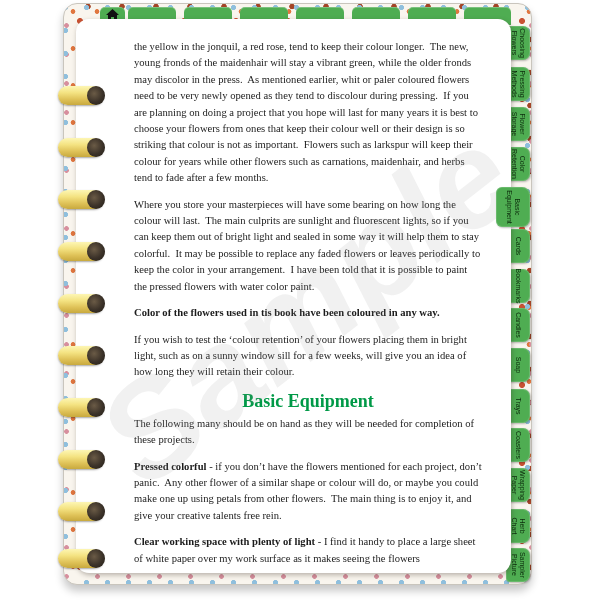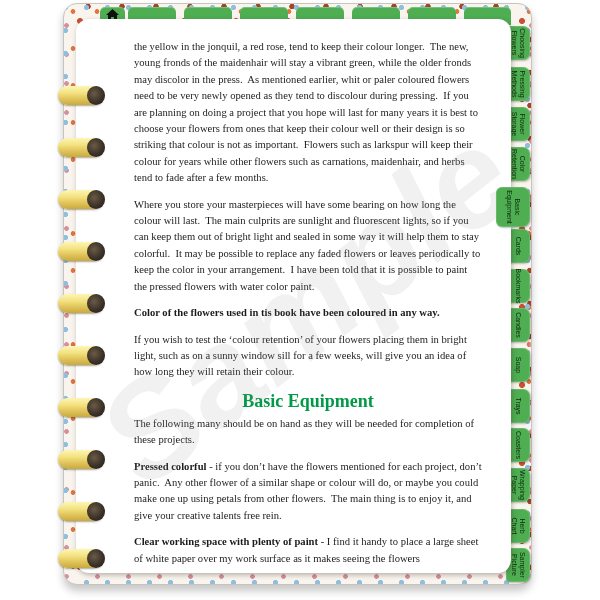--- a/index.html
+++ b/index.html
@@ -165,21 +165,21 @@
   <div class="page">
     <div class="watermark">Sample</div>
     <div class="page-inner">
       <p>the yellow in the jonquil, a red rose, tend to keep their colour longer.  The new, young fronds of the maidenhair will stay a vibrant green, while the older fronds may discolor in the press.  As mentioned earlier, whit or paler coloured flowers need to be very newly opened as they tend to discolour during pressing.  If you are planning on doing a project that you hope will last for many years it is best to choose your flowers from ones that keep their colour well or their design is so striking that colour is not as important.  Flowers such as larkspur will keep their colour for years while other flowers such as carnations, maidenhair, and herbs tend to fade after a few months.</p>
       <p>Where you store your masterpieces will have some bearing on how long the colour will last.  The main culprits are sunlight and fluorescent lights, so if you can keep them out of bright light and sealed in some way it will help them to stay colorful.  It may be possible to replace any faded flowers or leaves periodically to keep the color in your arrangement.  I have been told that it is possible to paint the pressed flowers with water color paint.</p>
       <p class="bold-par">Color of the flowers used in tis book have been coloured in any way.</p>
       <p>If you wish to test the ‘colour retention’ of your flowers placing them in bright light, such as on a sunny window sill for a few weeks, will give you an idea of how long they will retain their colour.</p>
       <h2>Basic Equipment</h2>
       <p>The following many should be on hand as they will be needed for completion of these projects.</p>
       <p><strong>Pressed colorful</strong><span> - if you don’t have the flowers mentioned for each project, don’t panic.  Any other flower of a similar shape or colour will do, or maybe you could make one up using petals from other flowers.  The main thing is to enjoy it, and give your creative talents free rein.</span></p>
-      <p><strong>Clear working space with plenty of paint</strong><span> - I find it handy to place a large sheet of white paper over my work surface as it makes seeing the flowers</span></p>
+      <p><strong>Clear working space with plenty of light</strong><span> - I find it handy to place a large sheet of white paper over my work surface as it makes seeing the flowers</span></p>
     </div>
   </div>
 
   <div class="ring r1"></div>
   <div class="ring r2"></div>
   <div class="ring r3"></div>
   <div class="ring r4"></div>
   <div class="ring r5"></div>
   <div class="ring r6"></div>
   <div class="ring r7"></div>

